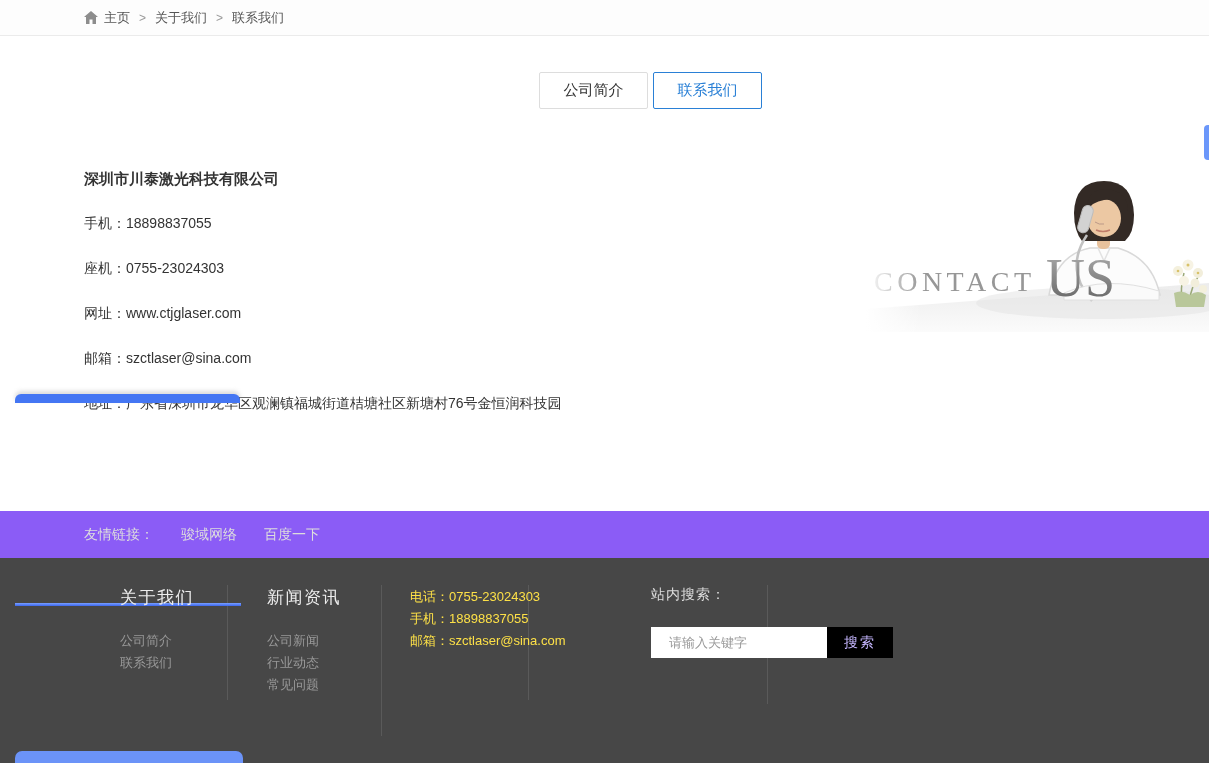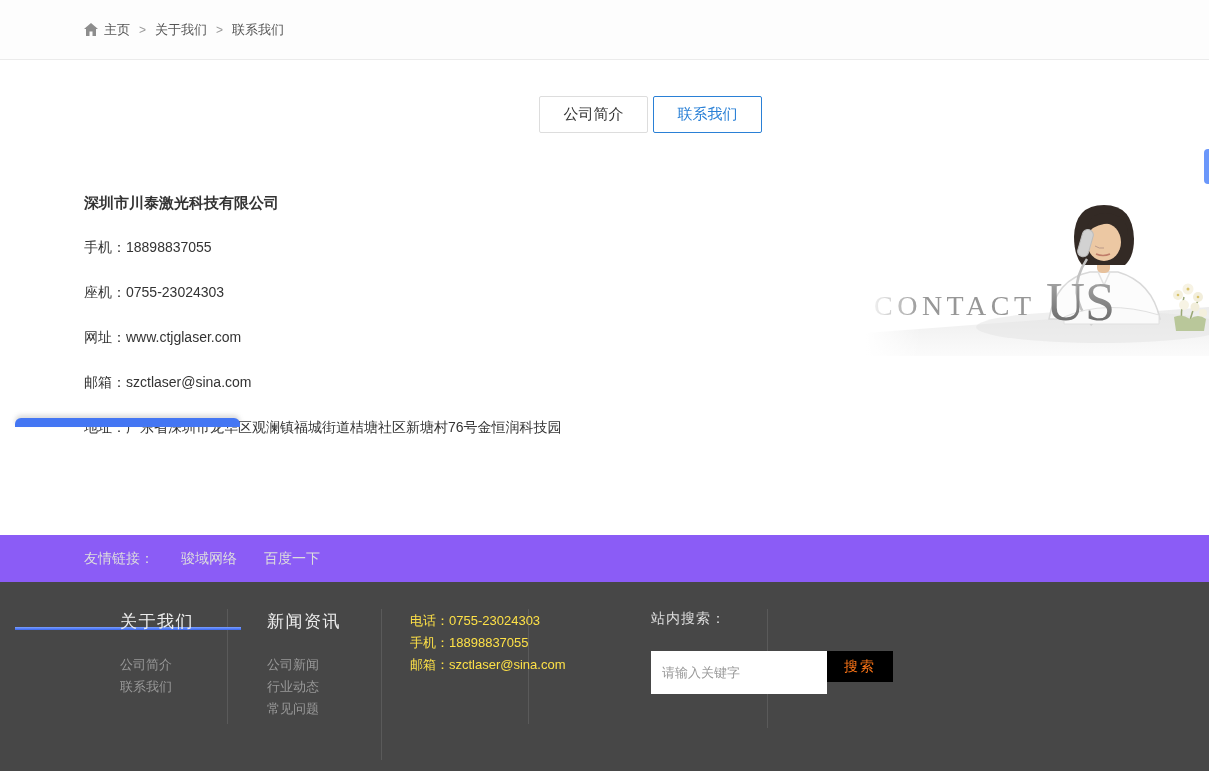--- a/index.html
+++ b/index.html
@@ -6,21 +6,21 @@
   html,body { margin:0; padding:0; }
   body {
     width:1209px; height:771px;
     font-family:"Liberation Sans","DejaVu Sans",sans-serif;
     background:#fff; overflow:hidden;
   }
   .page { position:relative; width:1209px; height:771px; }
 
   
   .breadcrumb-bar {
-    height:60px; background:#fdfdfd; border-bottom:1px solid #ebebeb;
+    height:36px; background:#fdfdfd; border-bottom:1px solid #ebebeb;
     display:flex; align-items:center; padding-left:84px;
     font-size:13px; color:#555;
   }
   .home-ico { display:inline-flex; margin-right:6px; color:#8d8d8d; }
   .bc-link { color:#555; text-decoration:none; cursor:pointer; }
   .bc-sep { color:#999; margin:0 9px; font-size:12px; }
 
   
   .main { position:relative; height:475px; background:#fff; }
 
@@ -81,27 +81,27 @@
 
   .fdivider { position:absolute; top:27px; width:1px; background:#5a5a5a; z-index:1; }
   .fd1 { left:227px; height:115px; }
   .fd2 { left:381px; height:151px; }
   .fd3 { left:528px; height:115px; }
   .fd4 { left:767px; height:119px; }
 
   .search-label { font-size:14px; color:#ddd; letter-spacing:1px; }
   .search-row { margin-top:23px; display:flex; }
   .search-input {
-    width:176px; height:43px; border:none; outline:none;
-    padding:0 11px; font-size:13px; color:#333; background:#fff;
+    width:176px; height:31px; border:none; outline:none;
+    padding:0 18px; font-size:13px; color:#333; background:#fff;
     font-family:inherit;
   }
   .search-input::placeholder { color:#999; }
   .search-btn {
-    width:66px; height:31px; background:#000; color:#f97316; border:none;
+    width:66px; height:31px; background:#000; color:#c4b5fd; border:none;
     font-size:14px; cursor:pointer; font-family:inherit; letter-spacing:2px;
   }
 
   .widget-line {
     position:absolute; left:15px; top:45px; width:226px; height:3px;
     background:linear-gradient(#7aa0ff,#3b66ee); z-index:1; cursor:pointer;
   }
   .widget-bottom {
     position:absolute; left:15px; top:193px; width:228px; height:12px;
     background:#6b93f8; border-radius:7px 7px 0 0; z-index:3; cursor:pointer;

